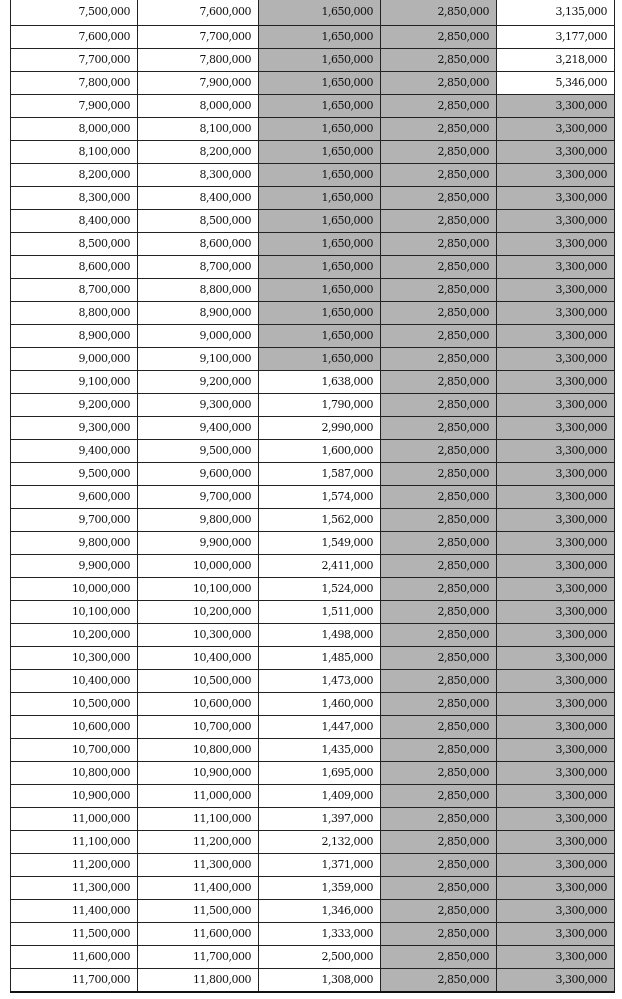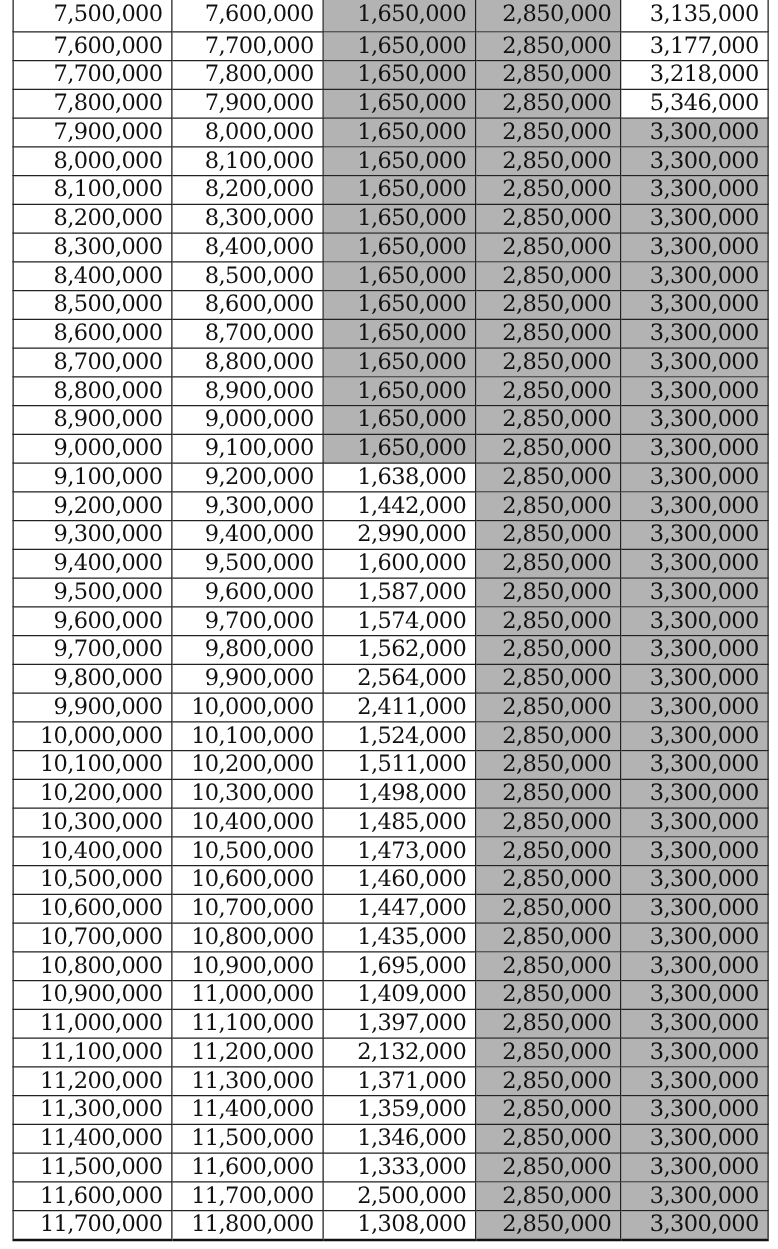--- a/index.html
+++ b/index.html
@@ -1,21 +1,21 @@
 <!DOCTYPE html>
 <html><head>
 <meta charset="utf-8">
 <style>
   html, body { margin:0; padding:0; background:#ffffff; }
   body { width:622px; height:999px; overflow:hidden; position:relative; }
   table {
     position:absolute; left:10px; top:-1px;
     border-collapse:collapse;
     font-family:"DejaVu Serif","Liberation Serif",serif;
-    font-size:18px; color:#111;
+    font-size:11px; color:#111;
     letter-spacing:-0.5px;
     table-layout:fixed;
   }
   td {
     height:22px; padding:0 7px 0 0; text-align:right;
     border:1px solid #222; white-space:nowrap; line-height:22px;
     overflow:hidden;
   }
   td.gray { background:#b3b3b3; }
   tr:first-child td { border-top:none; height:23px; line-height:26px; }
@@ -150,21 +150,21 @@
       <tr>
         <td>9,100,000</td>
         <td>9,200,000</td>
         <td>1,638,000</td>
         <td class="gray">2,850,000</td>
         <td class="gray">3,300,000</td>
       </tr>
       <tr>
         <td>9,200,000</td>
         <td>9,300,000</td>
-        <td>1,442,000</td>
+        <td>1,790,000</td>
         <td class="gray">2,850,000</td>
         <td class="gray">3,300,000</td>
       </tr>
       <tr>
         <td>9,300,000</td>
         <td>9,400,000</td>
         <td>2,990,000</td>
         <td class="gray">2,850,000</td>
         <td class="gray">3,300,000</td>
       </tr>
@@ -192,21 +192,21 @@
       <tr>
         <td>9,700,000</td>
         <td>9,800,000</td>
         <td>1,562,000</td>
         <td class="gray">2,850,000</td>
         <td class="gray">3,300,000</td>
       </tr>
       <tr>
         <td>9,800,000</td>
         <td>9,900,000</td>
-        <td>2,564,000</td>
+        <td>1,549,000</td>
         <td class="gray">2,850,000</td>
         <td class="gray">3,300,000</td>
       </tr>
       <tr>
         <td>9,900,000</td>
         <td>10,000,000</td>
         <td>2,411,000</td>
         <td class="gray">2,850,000</td>
         <td class="gray">3,300,000</td>
       </tr>

